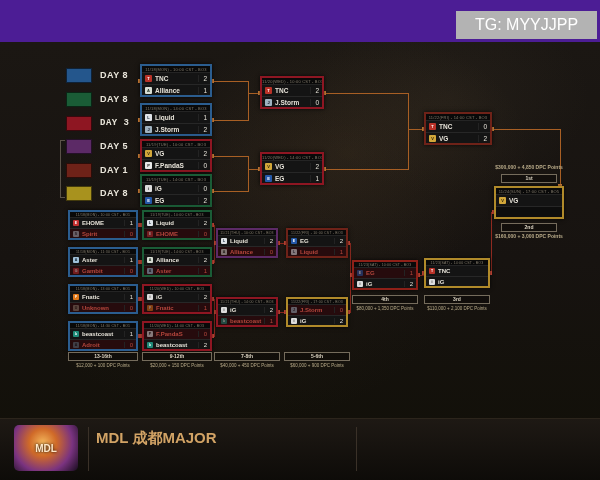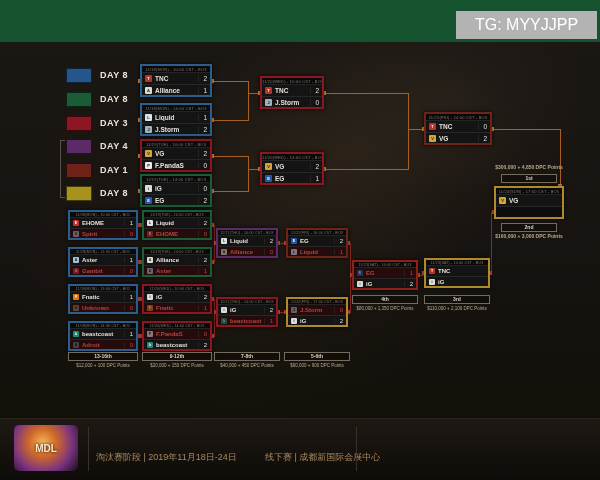--- a/index.html
+++ b/index.html
@@ -1,17 +1,17 @@
 <!DOCTYPE html>
 <html><head>
 <meta charset="utf-8">
 <style>
   *{box-sizing:border-box;margin:0;padding:0}
   html,body{width:600px;height:480px;background:#fff;font-family:"Liberation Sans",sans-serif;overflow:hidden}
-  #page{position:relative;width:600px;height:480px;background:#14532d}
+  #page{position:relative;width:600px;height:480px;background:#4c1d95}
   
   .wm-box{position:absolute;background:#b3b3b3;color:#fff;display:flex;align-items:center;justify-content:center}
   #wm-top{left:456px;top:11px;width:141px;height:28px;font-size:16px}
   #wm-bottom{left:0;top:443px;width:250px;height:27px;font-size:18px;background:#a6a6a6}
   
   #main{position:absolute;left:0;top:42px;width:600px;height:398px;background:
     radial-gradient(260px 180px at 58% 28%, rgba(128,98,58,.16), rgba(0,0,0,0) 70%),
     radial-gradient(200px 140px at 75% 14%, rgba(96,82,60,.12), rgba(0,0,0,0) 70%),
     radial-gradient(300px 220px at 40% 55%, rgba(90,70,46,.10), rgba(0,0,0,0) 75%),
     linear-gradient(180deg,#1b1713 0%,#171310 55%,#121009 100%);}
@@ -56,23 +56,23 @@
 
 <div id="page">
   <div class="wm-box" id="wm-top">TG: MYYJJPP</div>
   <div id="main">
     <div id="legend">
         <div class="swatch" style="left: 66px; top: 26px; background: rgb(36, 86, 140);"></div>
         <div class="daylabel" style="top: 26px;">DAY 8</div>
         <div class="swatch" style="left: 66px; top: 50px; background: rgb(26, 92, 54);"></div>
         <div class="daylabel" style="top: 50px;">DAY 8</div>
         <div class="swatch" style="left: 66px; top: 74px; background: rgb(142, 22, 34);"></div>
-        <div class="daylabel" style="top: 74px;">DAY 3</div>
+        <div class="daylabel" style="top: 74px; font-family: Liberation Mono, monospace;">DAY 3</div>
         <div class="swatch" style="left: 66px; top: 97px; background: rgb(92, 42, 102);"></div>
-        <div class="daylabel" style="top: 97px;">DAY 4</div>
+        <div class="daylabel" style="top: 97px;">DAY 5</div>
         <div class="swatch" style="left: 66px; top: 121px; background: rgb(110, 34, 24);"></div>
         <div class="daylabel" style="top: 121px;">DAY 1</div>
         <div class="swatch" style="left: 66px; top: 144px; background: rgb(168, 146, 30);"></div>
         <div class="daylabel" style="top: 144px;">DAY 8</div>
       </div>
     <div id="connectors">
         <div class="cline" style="left: 212px; top: 39px; width: 36px; height: 1px; background: rgb(168, 95, 36);"></div>
         <div class="cline" style="left: 248px; top: 39px; width: 1px; height: 40px; background: rgb(168, 95, 36);"></div>
         <div class="cline" style="left: 212px; top: 78px; width: 36px; height: 1px; background: rgb(168, 95, 36);"></div>
         <div class="cline" style="left: 248px; top: 51px; width: 12px; height: 1px; background: rgb(168, 95, 36);"></div>
@@ -450,19 +450,18 @@
         <div class="plabel" style="left: 424px; top: 253px; width: 66px;">3rd</div>
         <div class="pmoney" style="left: 406px; top: 264px; width: 102px;">$110,000 + 2,100 DPC Points</div>
         <div class="plabel" style="left: 501px; top: 132px; width: 56px;">1st</div>
         <div class="pmoney big" style="left: 464px; top: 122px; width: 130px;">$300,000 + 4,850 DPC Points</div>
         <div class="plabel" style="left: 501px; top: 181px; width: 56px;">2nd</div>
         <div class="pmoney big" style="left: 464px; top: 191px; width: 130px;">$160,000 + 3,000 DPC Points</div>
       </div>
     <div id="footer">
       <div id="mdl-logo">MDL</div>
       <div class="fdiv" style="left:88px"></div>
-      <div class="fsub" style="left:96px;top:32px">淘汰赛阶段 | 2019年11月18日-24日</div>
-      <div class="fsub" style="left:265px;top:32px">线下赛 | 成都新国际会展中心</div>
+      <div class="ftitle" style="left:96px;top:10px">MDL 成都MAJOR</div>
       <div class="fdiv" style="left:356px"></div>
     </div>
   </div>
   <div class="wm-box" id="wm-bottom">www.login-sjddjgames.com</div>
 </div>
 
 </body></html>

